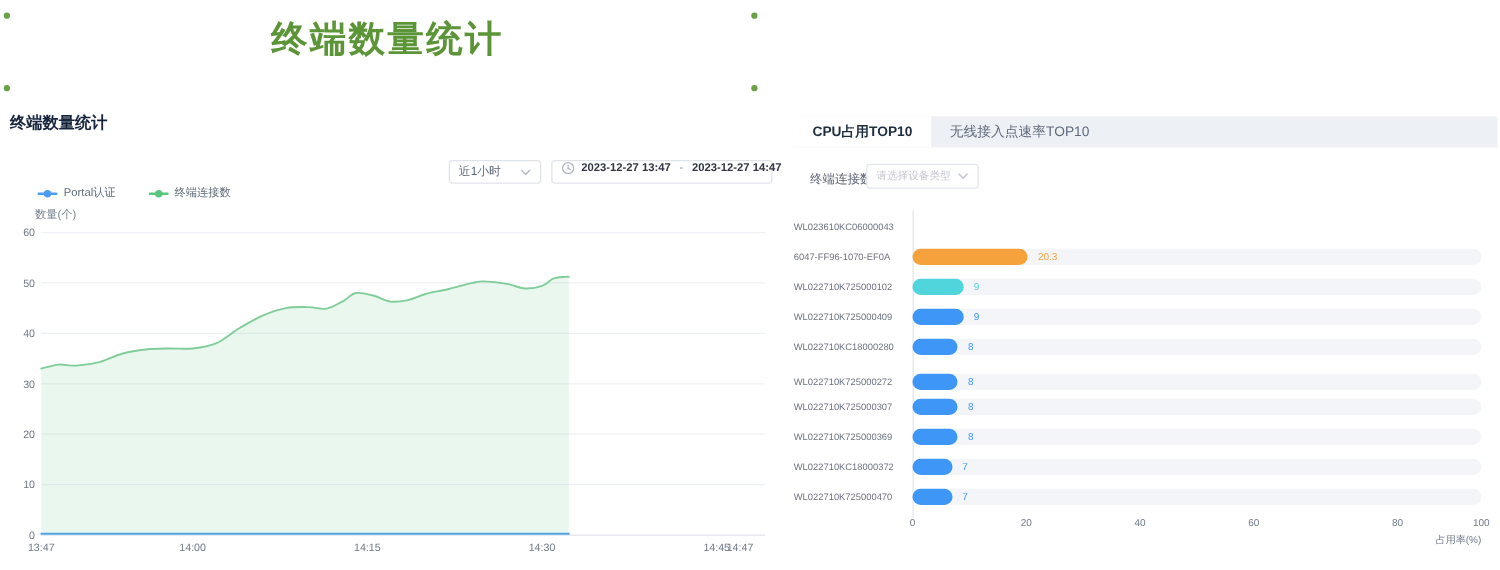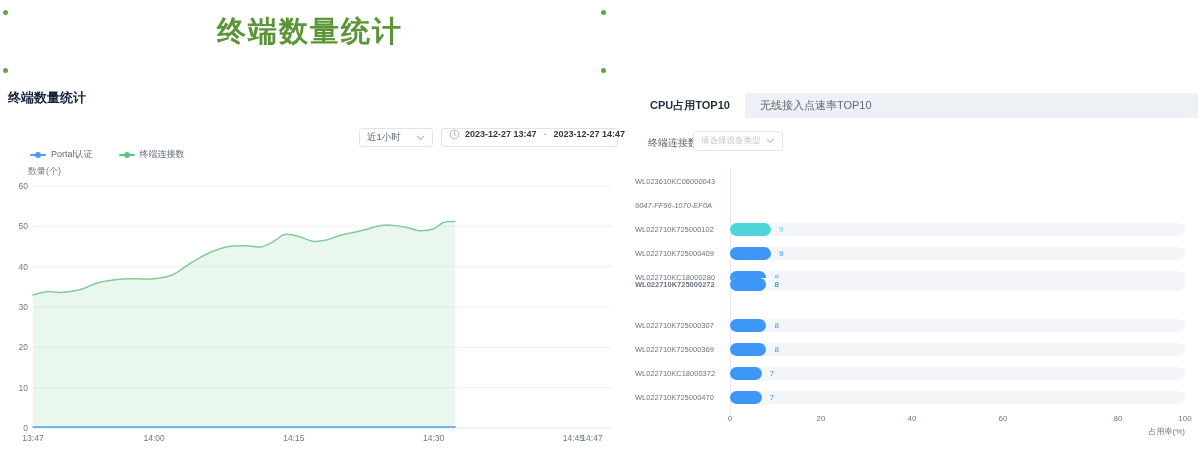--- a/index.html
+++ b/index.html
@@ -162,22 +162,26 @@
         <polyline points="1,1 4.5,4.5 8,1" fill="none" stroke="#c3c8d2" stroke-width="1.2"></polyline>
       </svg>
   </div>
 
   <div class="barchart" id="barchart">
     <div class="axis-vline"></div>
     <span class="x-axis-title">占用率(%)</span>
   <div class="bar-row" style="top: 6.5px;">
         <span class="bar-label">WL023610KC06000043</span>
       </div>
-      <div class="bar-row" style="top: 30.5px; font-style: italic;">
+      <div class="bar-row" style="top: 30.5px;">
         <span class="bar-label">6047-FF96-1070-EF0A</span>
+        <div class="bar-track">
+          <div class="bar-fill" style="width:20.3%;background:#f6a23c"></div>
+          <span class="bar-value" style="left:calc(20.3% + 8px);color:#f6a23c">20.3</span>
+        </div>
       </div>
       <div class="bar-row" style="top: 54.5px;">
         <span class="bar-label">WL022710K725000102</span>
         <div class="bar-track">
           <div class="bar-fill" style="width:9%;background:#50d5dd"></div>
           <span class="bar-value" style="left:calc(9% + 8px);color:#50d5dd">9</span>
         </div>
       </div>
       <div class="bar-row" style="top: 78.5px;">
         <span class="bar-label">WL022710K725000409</span>
@@ -186,21 +190,21 @@
           <span class="bar-value" style="left:calc(9% + 8px);color:#3e97f6">9</span>
         </div>
       </div>
       <div class="bar-row" style="top: 102.5px;">
         <span class="bar-label">WL022710KC18000280</span>
         <div class="bar-track">
           <div class="bar-fill" style="width:8%;background:#3e97f6"></div>
           <span class="bar-value" style="left:calc(8% + 8px);color:#3e97f6">8</span>
         </div>
       </div>
-      <div class="bar-row" style="top: 110px; font-weight: bold;">
+      <div class="bar-row" style="top: 131px;">
         <span class="bar-label">WL022710K725000272</span>
         <div class="bar-track">
           <div class="bar-fill" style="width:8%;background:#3e97f6"></div>
           <span class="bar-value" style="left:calc(8% + 8px);color:#3e97f6">8</span>
         </div>
       </div>
       <div class="bar-row" style="top: 150.5px;">
         <span class="bar-label">WL022710K725000307</span>
         <div class="bar-track">
           <div class="bar-fill" style="width:8%;background:#3e97f6"></div>

